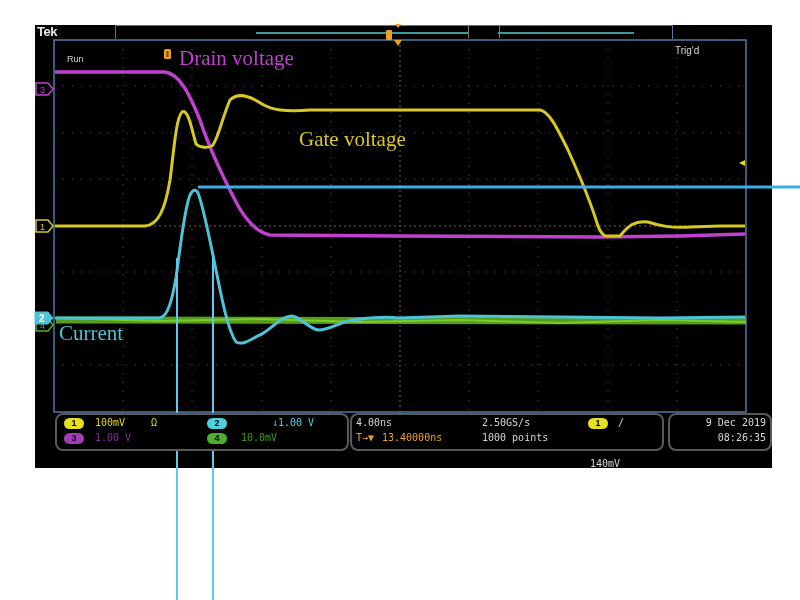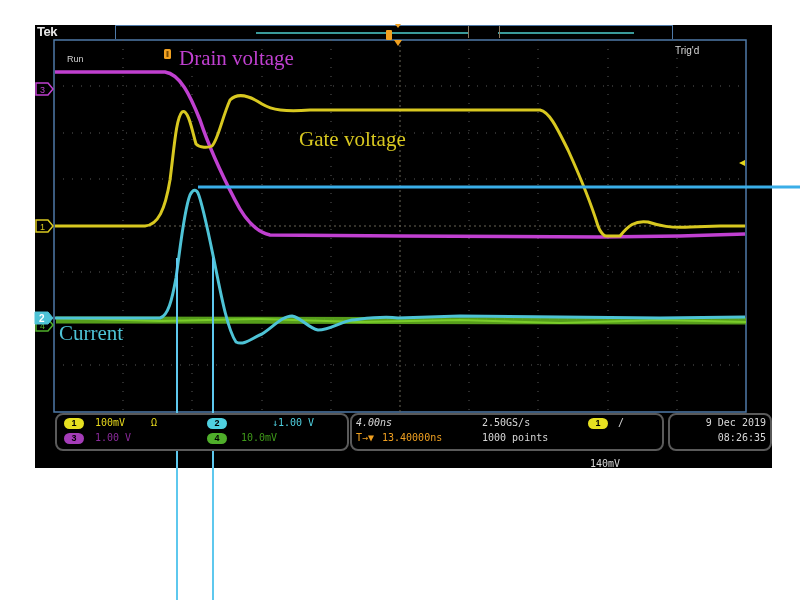--- a/index.html
+++ b/index.html
@@ -114,21 +114,21 @@
   <span class="rtxt" style="left:94px;top:2px;color:#e6d81c;">Ω</span>
   <span class="badge" style="left:7px;top:18px;background:#a43cb8;">3</span>
   <span class="rtxt" style="left:38px;top:17px;color:#8a2a9a;">1.00 V</span>
   <span class="badge" style="left:150px;top:3px;background:#4fd0e0;">2</span>
   <span class="rtxt" style="left:174px;top:2px;color:#4fd0e0;margin-left:41px;">↓1.00 V</span>
   <span class="badge" style="left:150px;top:18px;background:#4fae2a;">4</span>
   <span class="rtxt" style="left:184px;top:17px;color:#3f9a1a;">10.0mV</span>
 </div>
 
 <div class="readout" style="left:350px;top:413px;width:310px;height:34px;">
-  <span class="rtxt" style="left:4px;top:2px;color:#d8d8d8;font-style:italic;">4.00ns</span>
+  <span class="rtxt" style="left:4px;top:2px;color:#d8d8d8;">4.00ns</span>
   <span class="rtxt" style="left:4px;top:17px;color:#f0a020;">T→▼</span>
   <span class="rtxt" style="left:30px;top:17px;color:#f0a020;">13.40000ns</span>
   <span class="rtxt" style="left:130px;top:2px;color:#d8d8d8;">2.50GS/s</span>
   <span class="rtxt" style="left:130px;top:17px;color:#d8d8d8;">1000 points</span>
   <span class="badge" style="left:236px;top:3px;background:#e6e020;">1</span>
   <span class="rtxt" style="left:266px;top:2px;color:#d8d8d8;">/</span>
   <span class="rtxt" style="left:238px;top:17px;color:#d8d8d8;margin-top:26px;">140mV</span>
 </div>
 
 <div class="readout" style="left:668px;top:413px;width:100px;height:34px;">

